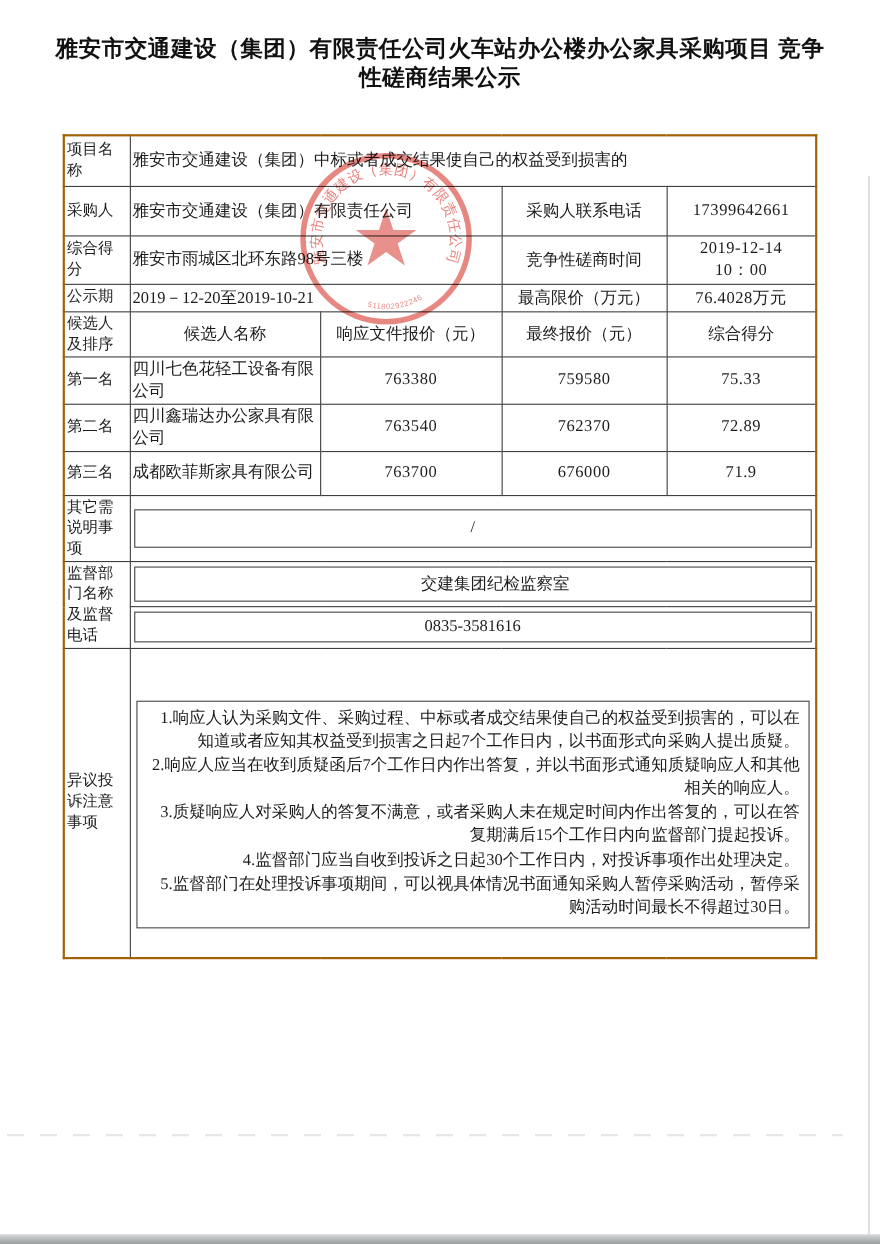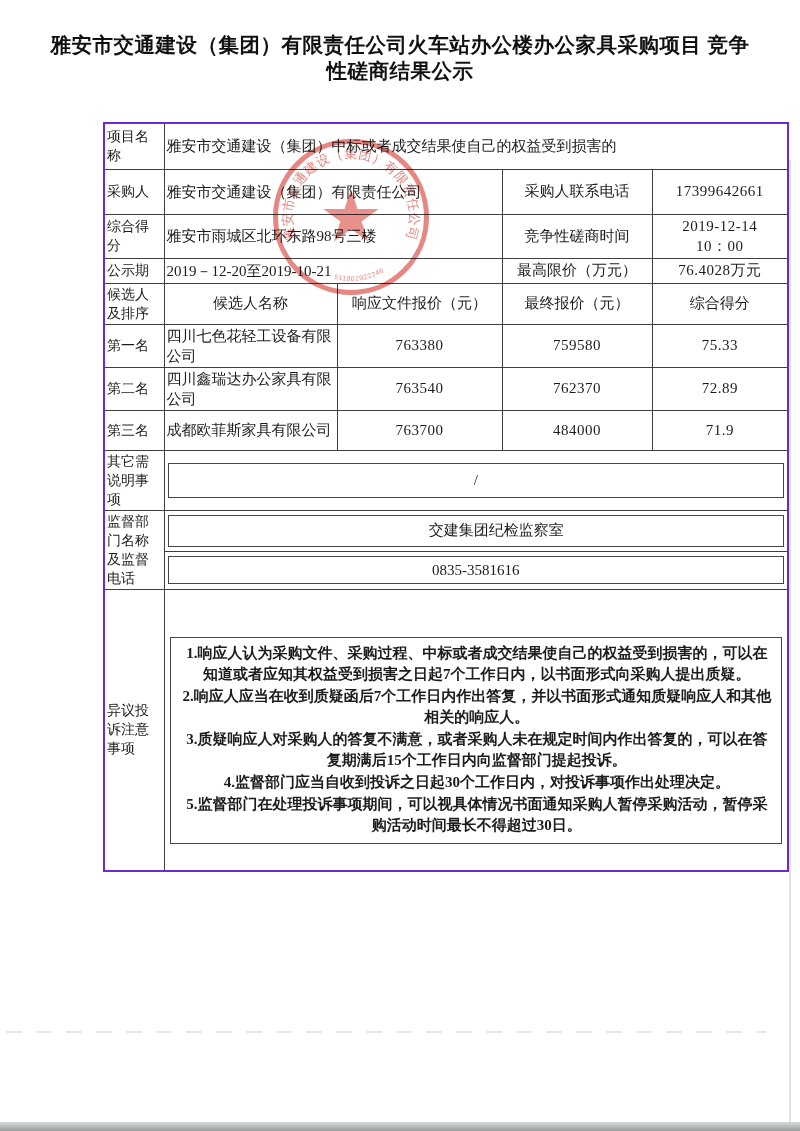--- a/index.html
+++ b/index.html
@@ -26,23 +26,22 @@
     padding:0 40px;
   }
 
   
   table.main{
     position:absolute;
     left:57px;top:122px;
     width:684px;
     border-collapse:collapse;
     table-layout:fixed;
-    border:2px solid #6d28d9;
+    border:2px solid #a16207;
     font-size:15px;
-    margin-left:46px;
   }
   table.main td{
     border:1px solid #3f3f3f;
     padding:1px 2px;
     overflow:hidden;
   }
   td.lbl{
     font-size:14px;
     line-height:19px;
     text-align:left;
@@ -68,23 +67,22 @@
   .ib-40{height:30px;padding-left:41px;}
   .ib-36{height:26px;font-family:Liberation Serif, serif;}
 
   td.objection-cell{vertical-align:top;padding:0;}
   .objection-box{
     border:1px solid #454545;
     margin:46px 3px 0 3px;
     padding:5px 8px 6px 10px;
     font-size:15px;
     line-height:21.6px;
-    text-align:center;
+    text-align:right;
     word-break:break-all;
-    font-weight:bold;
   }
   .objection-box p{margin:0;}
 
   .time-cell div{line-height:20px;}
 
   
   .stamp{
     position:absolute;
     left:254px;top:118px;
     width:196px;height:196px;
@@ -175,21 +173,21 @@
       <td class="val-left">四川鑫瑞达办公家具有限公司</td>
       <td class="num">763540</td>
       <td class="num">762370</td>
       <td class="num">72.89</td>
     </tr>
 
     <tr class="h40">
       <td class="lbl">第三名</td>
       <td class="val-left">成都欧菲斯家具有限公司</td>
       <td class="num">763700</td>
-      <td class="num">484000</td>
+      <td class="num">676000</td>
       <td class="num">71.9</td>
     </tr>
 
     <tr class="h44">
       <td class="lbl">其它需说明事项</td>
       <td colspan="4" style="padding:0;">
         <div class="inner-box ib-44">/</div>
       </td>
     </tr>
 

